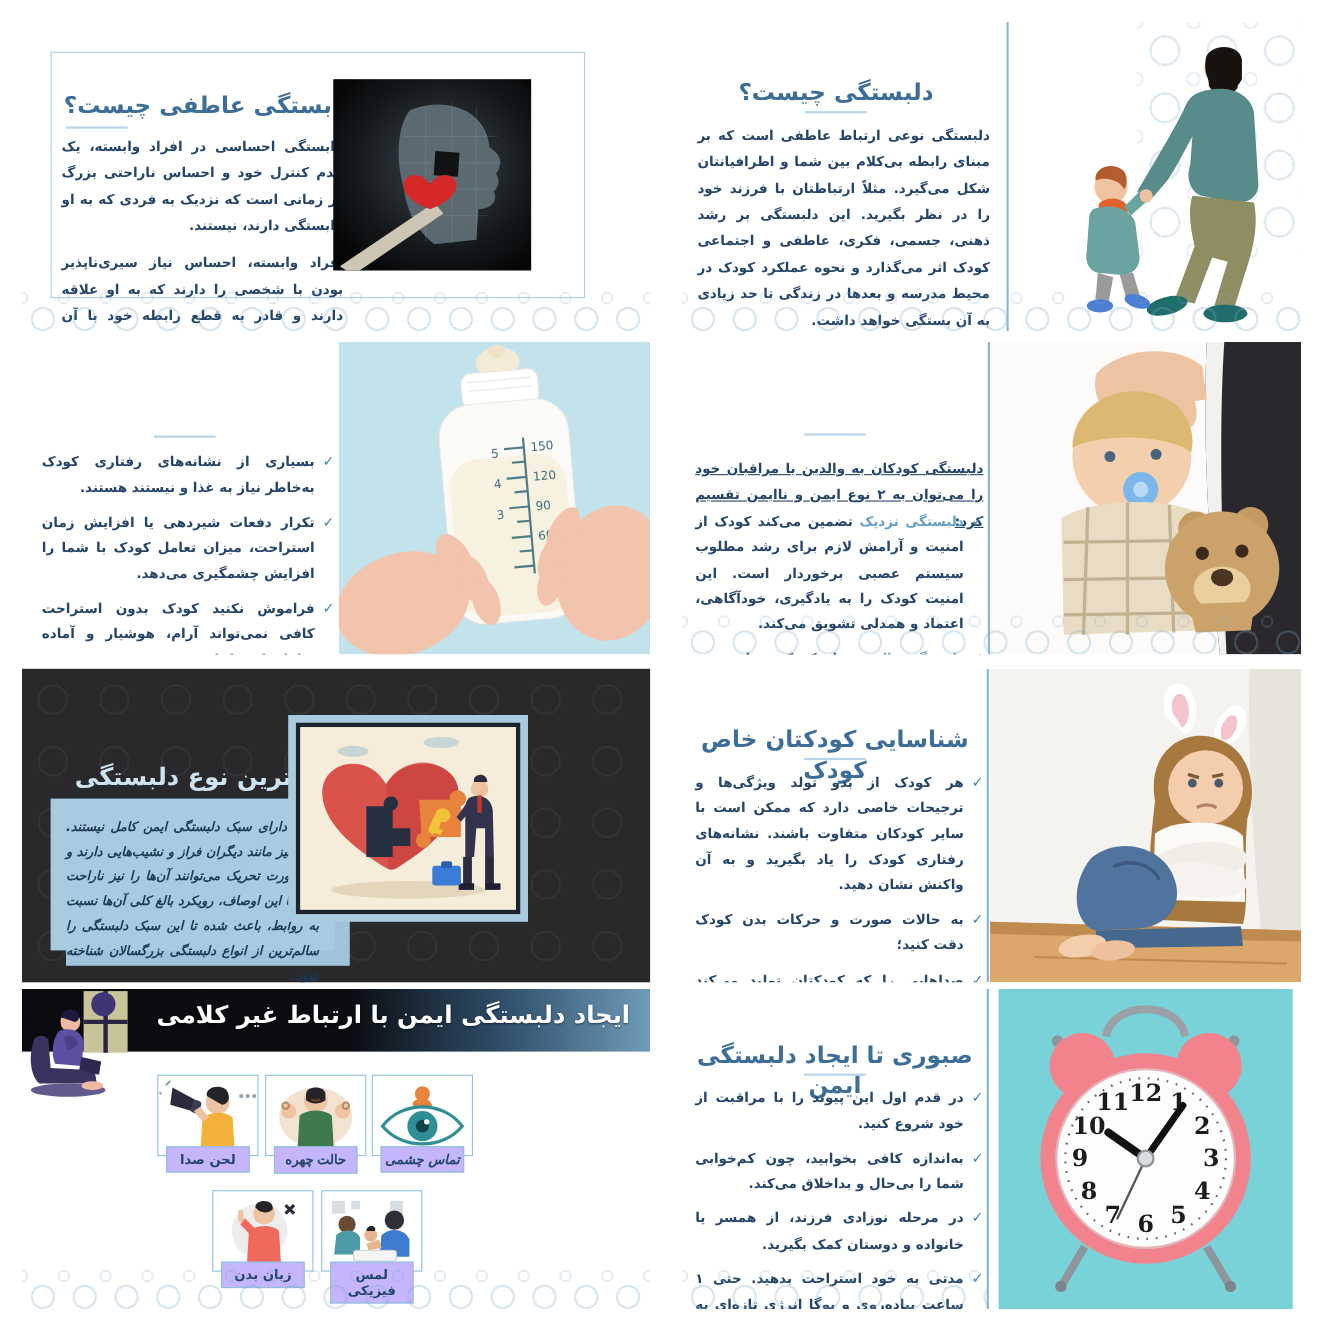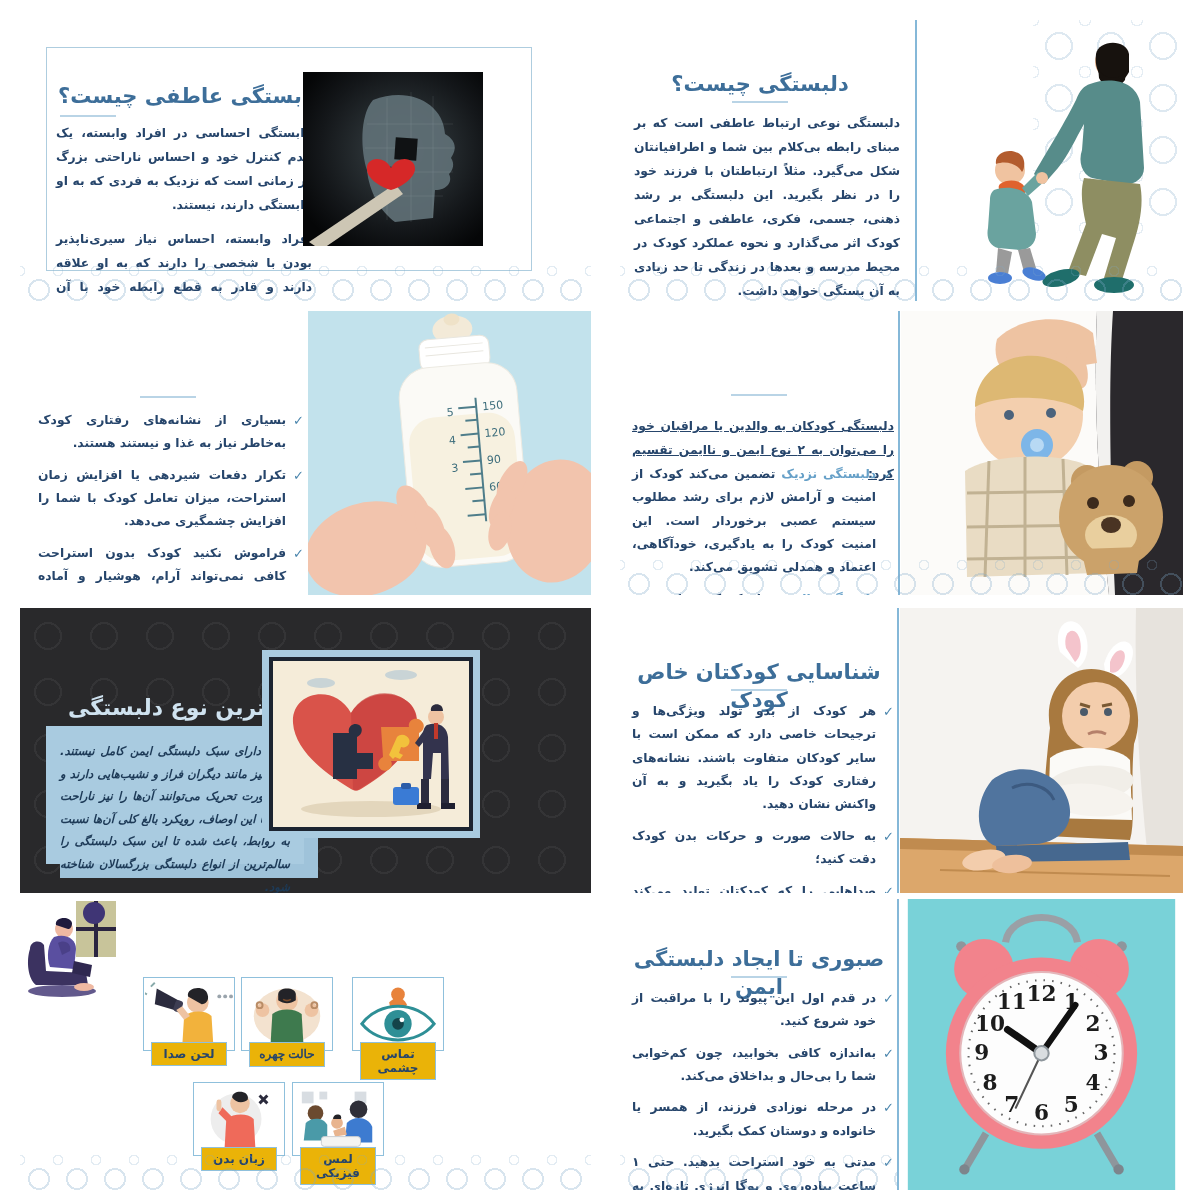--- a/index.html
+++ b/index.html
@@ -91,23 +91,23 @@
   .s6 .img{position:absolute;left:280px;top:0;width:283px;height:285px;}
 
   
   .s7 .bar{position:absolute;left:0;top:0;width:571px;height:57px;
            background:linear-gradient(90deg,#090b0e 0%,#0a0c10 52%,#2e4d68 76%,#6f9cba 100%);}
   .s7 .bar-title{position:absolute;left:120px;right:16px;top:12px;text-align:center;color:#ffffff;
                  font-weight:bold;font-size:22px;direction:rtl;text-shadow:0 1px 2px rgba(0,0,0,.5);}
   .s7 .sitting{position:absolute;left:2px;top:0px;width:100px;height:100px;z-index:3;}
   .card{position:absolute;width:92px;}
   .card .cimg{height:72px;border:1px solid #8fc0dc;background:#fff;display:flex;align-items:center;justify-content:center;}
-  .card .clabel{position:relative;margin:-9px auto 0;width:76%;border:1px solid #8fc0dc;background:#eab308;
+  .card .clabel{position:relative;margin:-9px auto 0;width:76%;border:1px solid #8fc0dc;background:#c4b5fd;
                 text-align:center;font-size:12px;font-weight:bold;color:#26456b;padding:4px 2px;direction:rtl;}
-  .c-eye{left:332px;top:78px;}  .c-face{left:221px;top:78px;font-family:Liberation Serif, serif;}  .c-voice{left:123px;top:78px;}
+  .c-eye{left:318px;top:78px;font-style:italic;}  .c-face{left:221px;top:78px;font-family:Liberation Serif, serif;}  .c-voice{left:123px;top:78px;}
   .c-body{left:173px;top:183px;} .c-touch{left:272px;top:183px;}
 
   
   .s8 .title{position:absolute;left:0;top:30px;width:278px;}
   .s8 .underline{position:absolute;left:111px;top:68px;}
   .s8 .bullets{left:12px;top:88px;width:262px;}
   .s8 .img{position:absolute;left:280px;top:0;width:283px;height:291px;}
 </style>
 </head>
 <body>
@@ -396,20 +396,23 @@
         <path d="M96 238 L228 234 L230 252 L98 254 Z" fill="#46688f"></path>
         <path d="M112 180 C128 172 148 178 154 192" stroke="#3c5a80" stroke-width="3" fill="none"></path>
 
         <ellipse cx="84" cy="252" rx="22" ry="10" fill="#f3cdac" transform="rotate(-10 84 252)"></ellipse>
         <ellipse cx="112" cy="256" rx="20" ry="9" fill="#eec09c" transform="rotate(-6 112 256)"></ellipse>
       </svg>
     </div>
   </section>
 
   <section class="slide s7">
+    <div class="bar">
+      <div class="bar-title">ایجاد دلبستگی ایمن با ارتباط غیر کلامی</div>
+    </div>
     <div class="sitting">
       <svg width="100" height="100" viewBox="0 0 100 100">
         <rect x="54" y="2" width="40" height="56" fill="#c8c49a"></rect>
         <g stroke="#2a2440" stroke-width="4">
             <line x1="74" y1="2" x2="74" y2="58"></line>
             <line x1="54" y1="30" x2="94" y2="30"></line>
           </g>
         <circle cx="72" cy="14" r="11" fill="#3f3575"></circle>
         <path d="M8 50 C8 42 18 40 22 46 L24 72 L64 74 L66 86 L14 86 C6 80 4 62 8 50 Z" fill="#3b3260"></path>
         <circle cx="42" cy="30" r="9" fill="#efb9a2"></circle>

